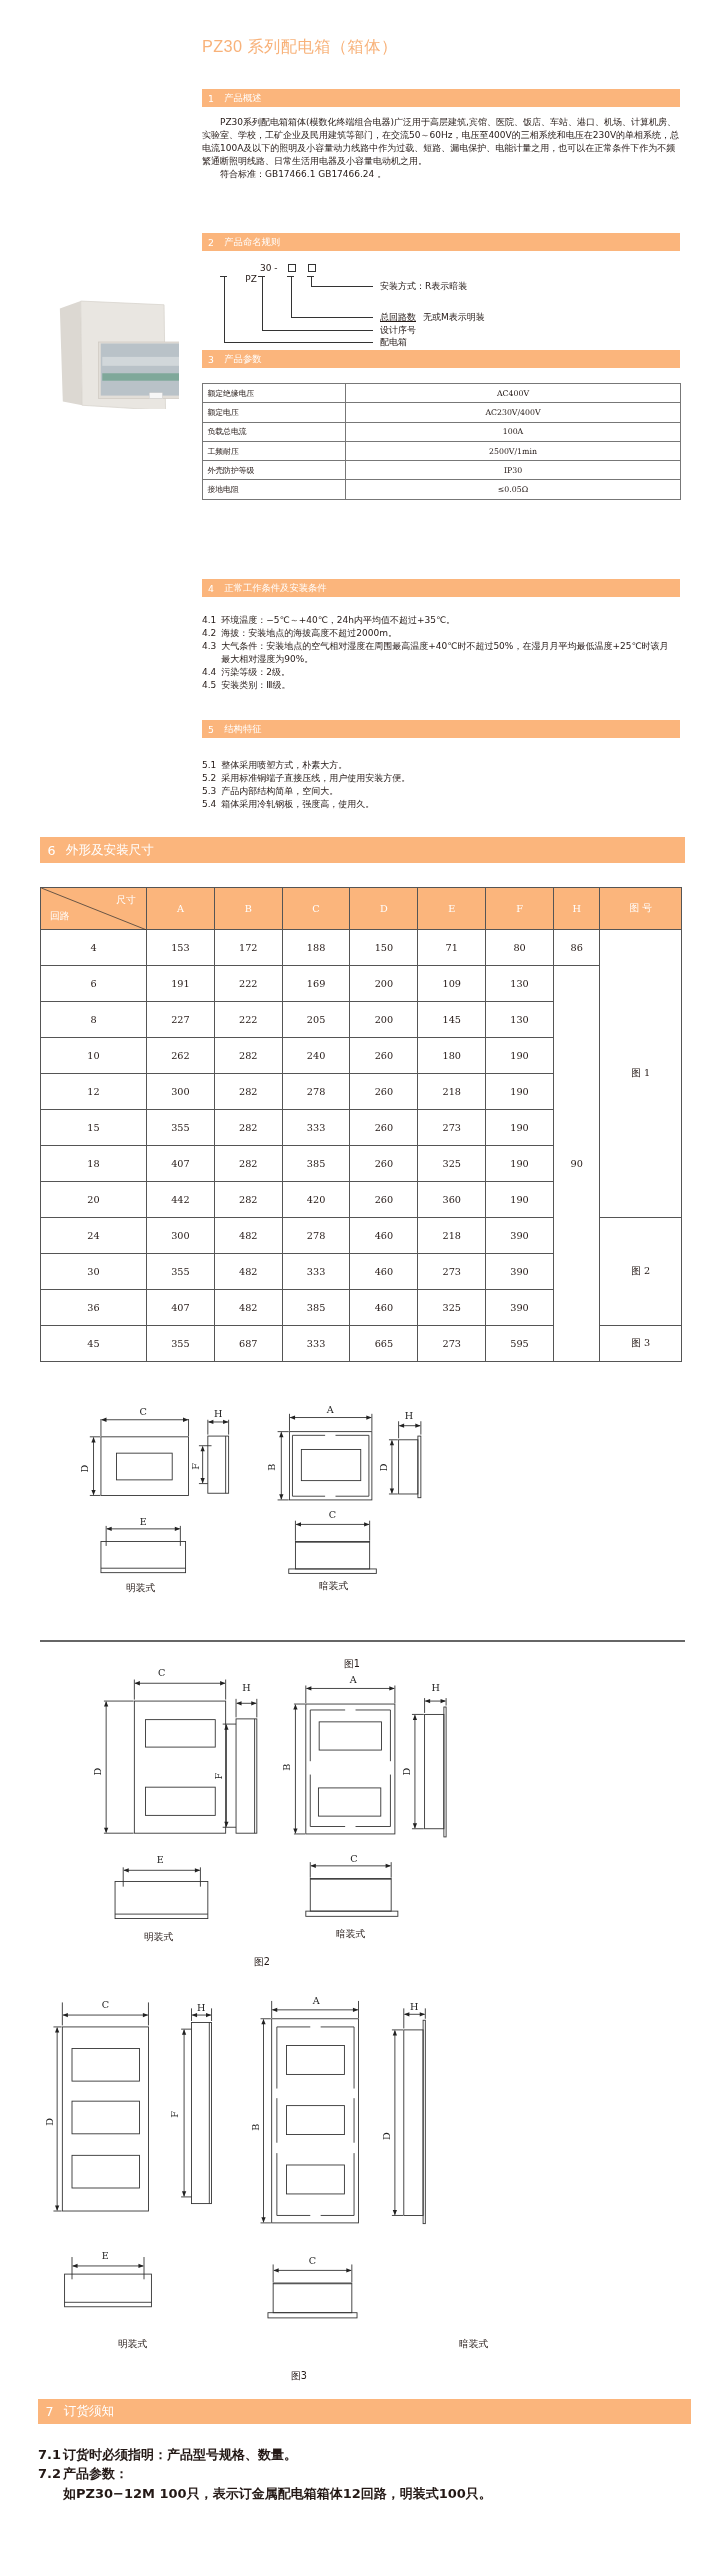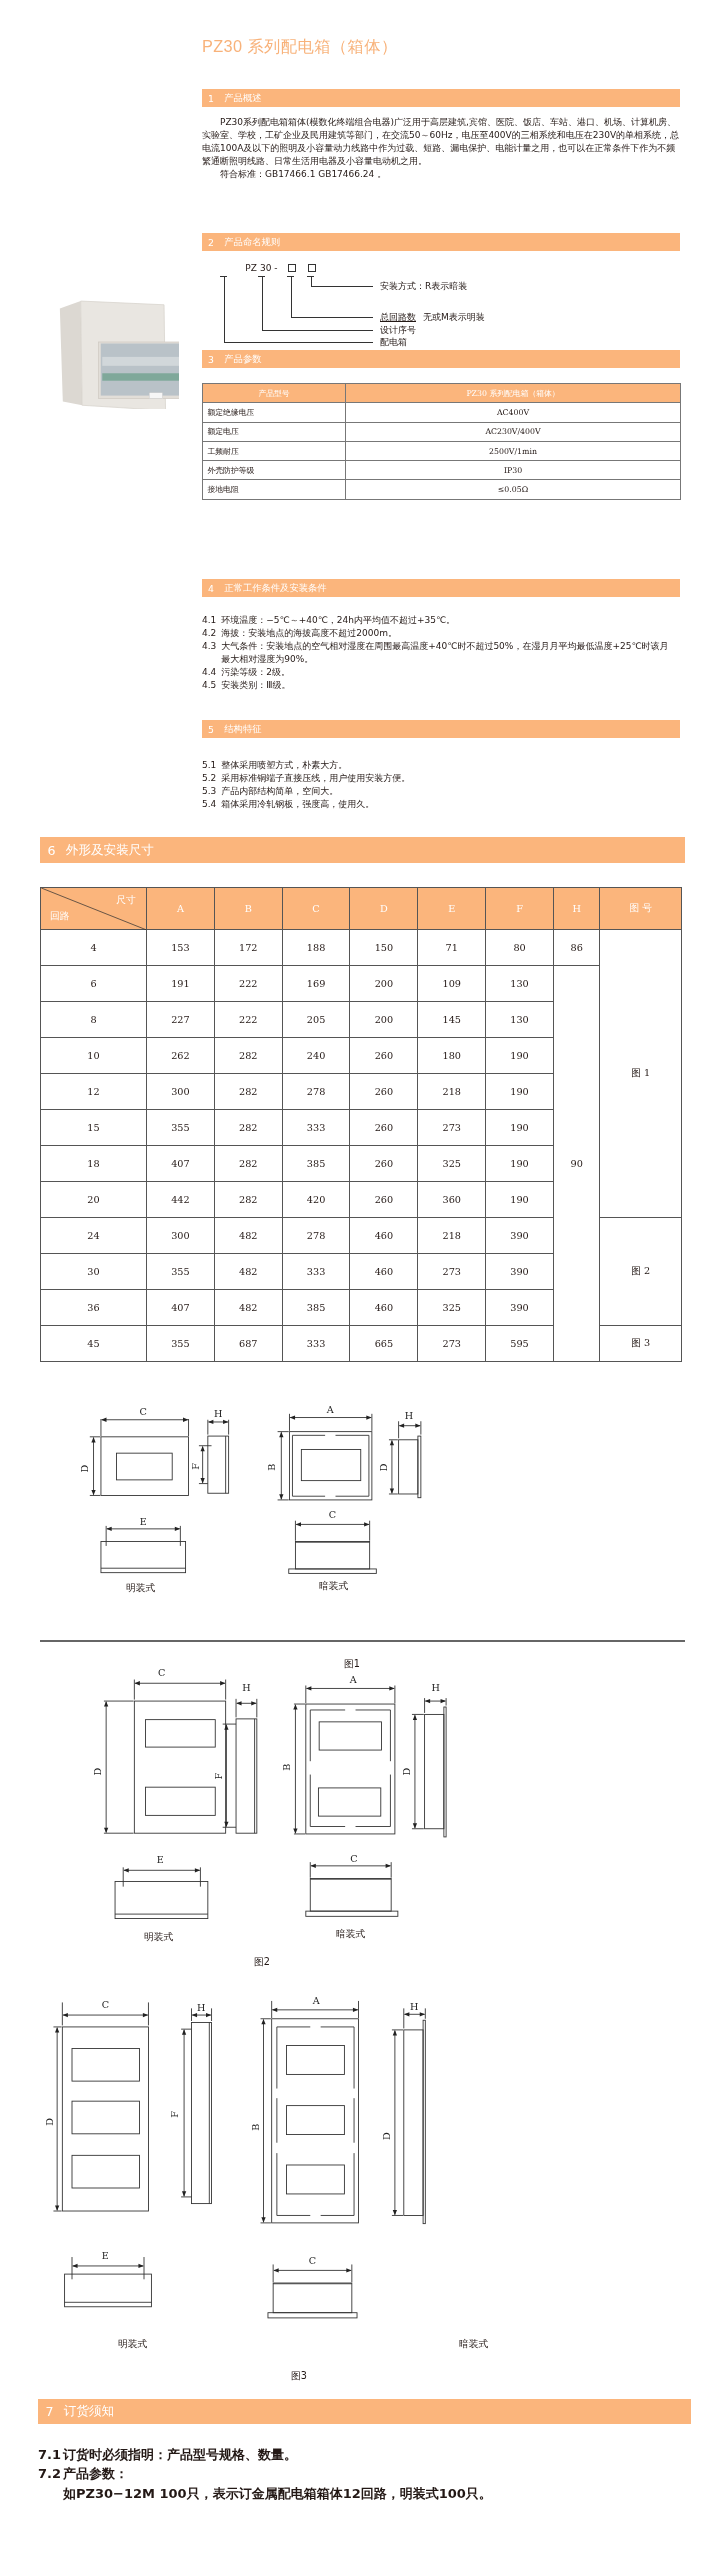--- a/index.html
+++ b/index.html
@@ -68,21 +68,21 @@
 <div class="para" style="left:202px;top:116px;width:480px;">
   <p>PZ30系列配电箱箱体(模数化终端组合电器)广泛用于高层建筑,宾馆、医院、饭店、车站、港口、机场、计算机房、实验室、学校，工矿企业及民用建筑等部门，在交流50～60Hz，电压至400V的三相系统和电压在230V的单相系统，总电流100A及以下的照明及小容量动力线路中作为过载、短路、漏电保护、电能计量之用，也可以在正常条件下作为不频繁通断照明线路、日常生活用电器及小容量电动机之用。</p>
   <p>符合标准：GB17466.1  GB17466.24 。</p>
 </div>
 
 <div class="bar" style="left:202px;top:233px;width:478px;height:18px;">
   <span class="num">2</span>
   <span>产品命名规则</span>
 </div>
 <div class="abs naming">
-  <span class="t" style="left:19.3px;top:3px;margin-left:24px;">PZ</span>
+  <span class="t" style="left:19.3px;top:14px;margin-left:24px;">PZ</span>
   <span class="t" style="left:58px;top:3px;">30 -</span>
   <div class="box" style="left:86px;top:3.7px;"></div>
   <div class="box" style="left:106px;top:3.7px;"></div>
 
   <div class="ln" style="left:18px;top:15.6px;width:7.4px;height:0.7px;"></div>
   <div class="ln" style="left:56px;top:15.6px;width:7.4px;height:0.7px;"></div>
   <div class="ln" style="left:85px;top:15.6px;width:7.4px;height:0.7px;"></div>
   <div class="ln" style="left:105px;top:15.6px;width:7.4px;height:0.7px;"></div>
 
   <div class="ln" style="left:109px;top:15.6px;width:0.7px;height:10.4px;"></div>
@@ -99,31 +99,31 @@
   <span class="t" style="left:178px;top:64px;">设计序号</span>
   <span class="t" style="left:178px;top:76px;">配电箱</span>
 </div>
 
 <div class="bar" style="left:202px;top:350px;width:478px;height:18px;">
   <span class="num">3</span>
   <span>产品参数</span>
 </div>
 <table class="params" style="top:383px;">
   <tbody>
-      <tr>
-    <th>产品型号</th>
-    <th>PZ30 系列配电箱（箱体）</th>
-  </tr>
   <tr>
         <td>额定绝缘电压</td>
         <td>AC400V</td>
       </tr>
   <tr>
         <td>额定电压</td>
         <td>AC230V/400V</td>
+      </tr>
+  <tr>
+        <td>负载总电流</td>
+        <td>100A</td>
       </tr>
   <tr>
         <td>工频耐压</td>
         <td>2500V/1min</td>
       </tr>
   <tr>
         <td>外壳防护等级</td>
         <td>IP30</td>
       </tr>
   <tr>

